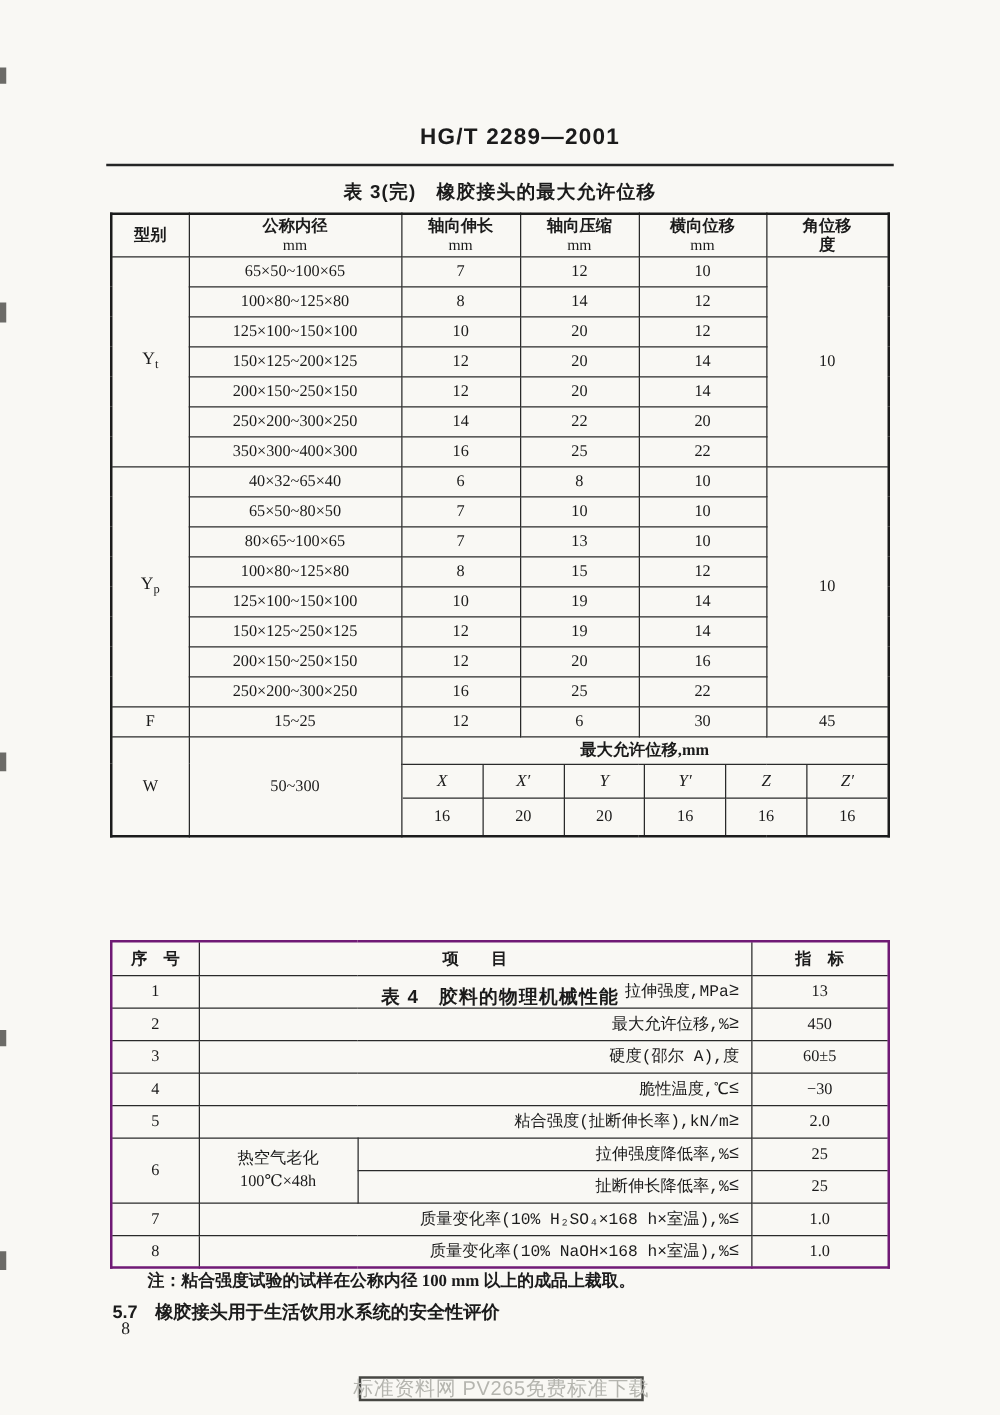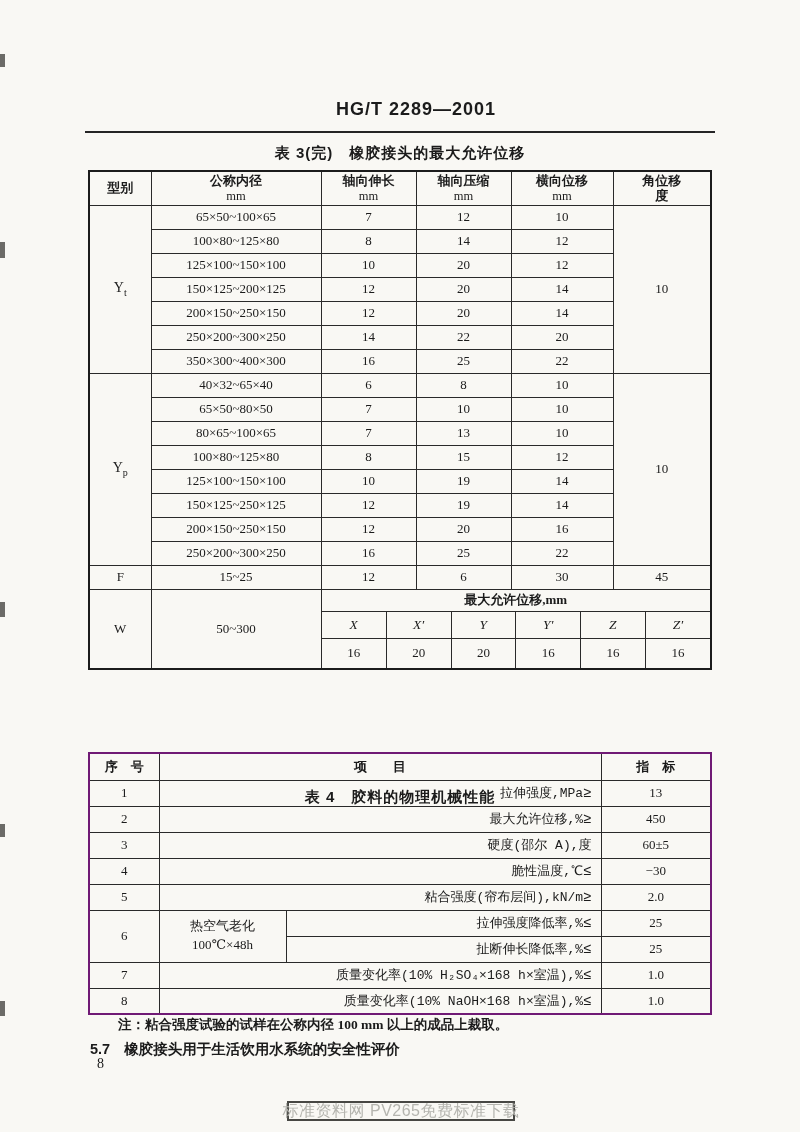--- a/index.html
+++ b/index.html
@@ -325,21 +325,21 @@
               <span>脆性温度,℃</span>
               <span class="rel">≤</span>
             </div>
           </td>
       <td>−30</td>
     </tr>
     <tr>
       <td>5</td>
       <td class="item-cell" colspan="2">
             <div class="item-flex">
-              <span>粘合强度(帘布层间),kN/m</span>
+              <span>粘合强度(扯断伸长率),kN/m</span>
               <span class="rel">≥</span>
             </div>
           </td>
       <td>2.0</td>
     </tr>
     <tr>
       <td rowspan="2">6</td>
       <td class="cond-cell" rowspan="2">
         <div>热空气老化</div>
         <div>100℃×48h</div>

